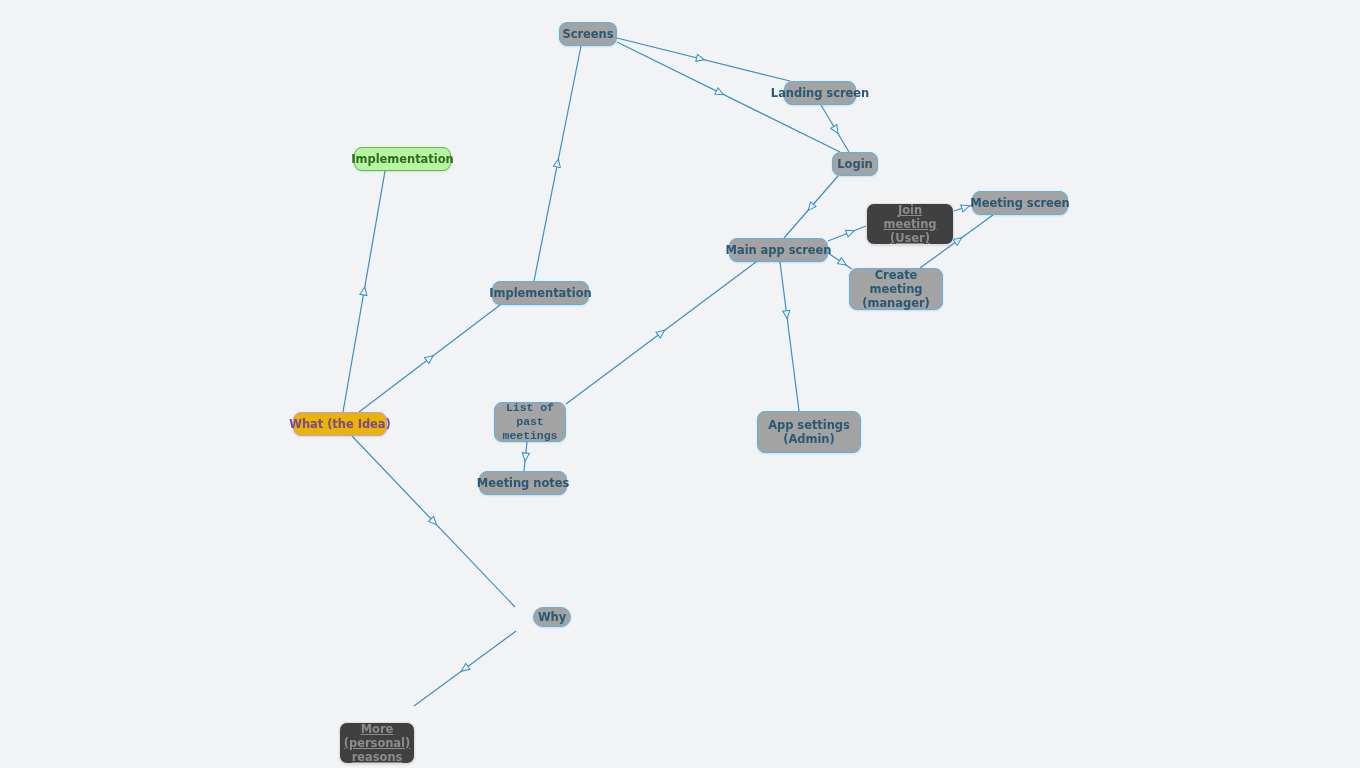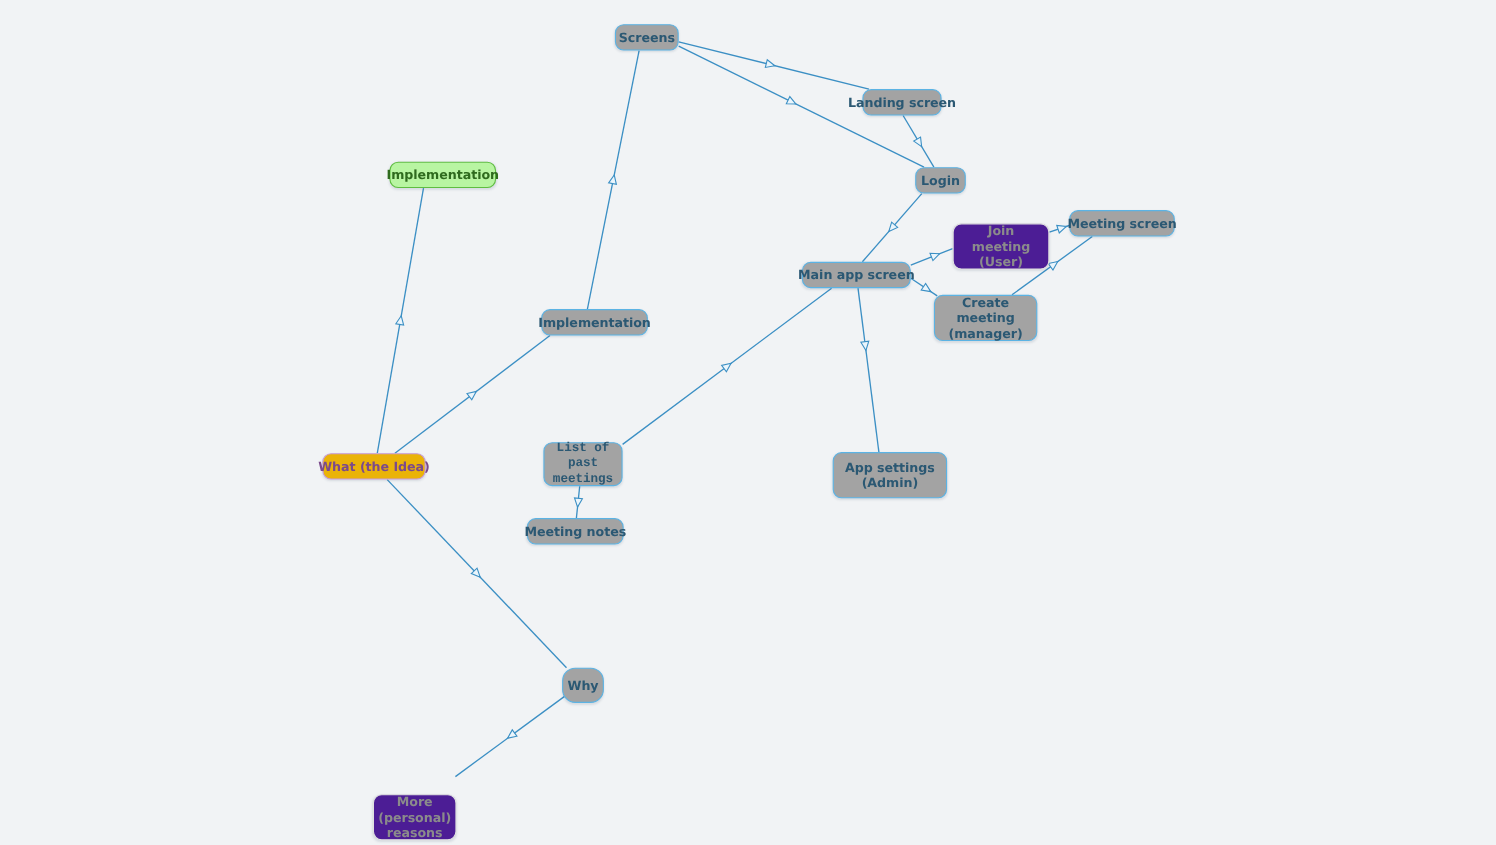--- a/index.html
+++ b/index.html
@@ -56,23 +56,24 @@
     background: #b8f5a2;
     border-color: #5fbd41;
     color: #2f6b1e;
   }
   .node-pink {
     background: #eab308;
     border-color: #c79bd9;
     color: #7b4a8c;
   }
   .node-grey {
-    background: #4c1d95;
+    background: #404040;
     border-color: #e0e0e0;
     color: #8b8b8b;
+    text-decoration: underline;
   }
 </style>
 </head>
 <body>
 
 <div id="canvas">
   <svg id="edge-layer" width="1360" height="768" viewBox="0 0 1360 768">
       <g>
         <line x1="617" y1="38" x2="790" y2="81" stroke="#3b8fc4" stroke-width="1.2"></line>
         <polygon points="4.5,0 -3.5,3.6 -3.5,-3.6" fill="#eaf5fc" stroke="#3b8fc4" stroke-width="1" transform="translate(700.04,58.64) rotate(13.958290074511394)"></polygon>
@@ -145,16 +146,16 @@
       <div class="node node-green" style="left: 354px; top: 147px; width: 97px; height: 24px;">Implementation</div>
       <div class="node node-blue" style="left: 972px; top: 191px; width: 96px; height: 24px;">Meeting screen</div>
       <div class="node node-grey multiline" style="left: 866px; top: 203px; width: 88px; height: 42px;">Join meeting<br>(User)</div>
       <div class="node node-blue" style="left: 729px; top: 238px; width: 99px; height: 24px;">Main app screen</div>
       <div class="node node-blue multiline" style="left: 849px; top: 268px; width: 94px; height: 42px;">Create meeting<br>(manager)</div>
       <div class="node node-blue" style="left: 492px; top: 281px; width: 97px; height: 24px;">Implementation</div>
       <div class="node node-blue multiline" style="left: 494px; top: 402px; width: 72px; height: 40px; font-family: Liberation Mono, monospace;">List of past<br>meetings</div>
       <div class="node node-blue multiline" style="left: 757px; top: 411px; width: 104px; height: 42px;">App settings<br>(Admin)</div>
       <div class="node node-pink" style="left: 293px; top: 412px; width: 94px; height: 24px;">What (the Idea)</div>
       <div class="node node-blue" style="left: 479px; top: 471px; width: 88px; height: 24px;">Meeting notes</div>
-      <div class="node node-blue" style="left: 511px; top: 607px; width: 38px; height: 32px; border-radius: 12px;">Why</div>
+      <div class="node node-blue" style="left: 533px; top: 607px; width: 38px; height: 20px; border-radius: 12px;">Why</div>
       <div class="node node-grey multiline" style="left: 339px; top: 706px; width: 76px; height: 42px; margin-top: 16px;">More (personal)<br>reasons</div>
     </div>
 </div>
 
 </body></html>

